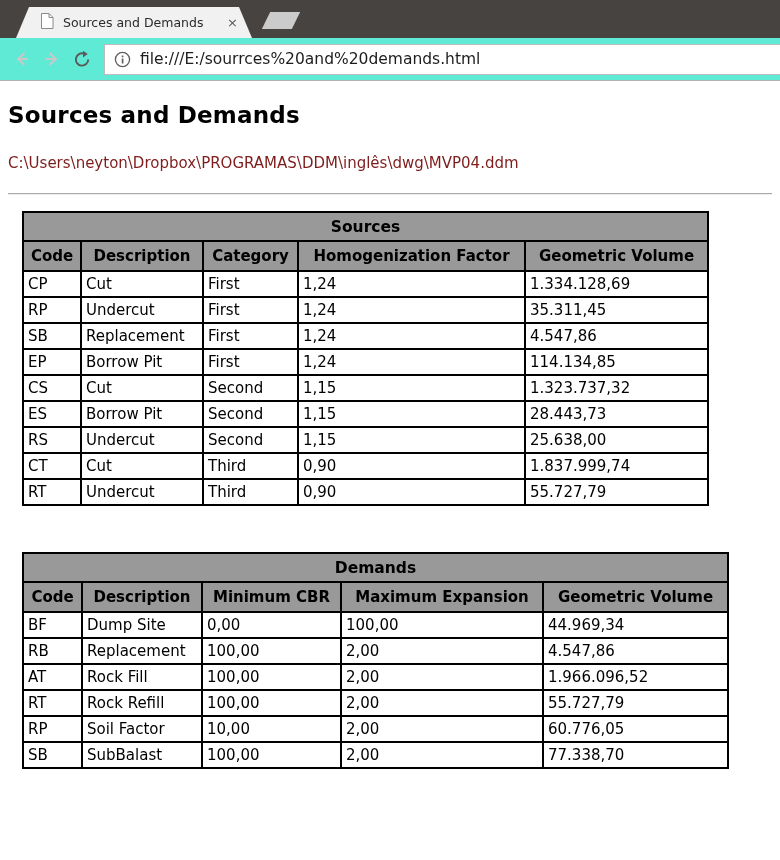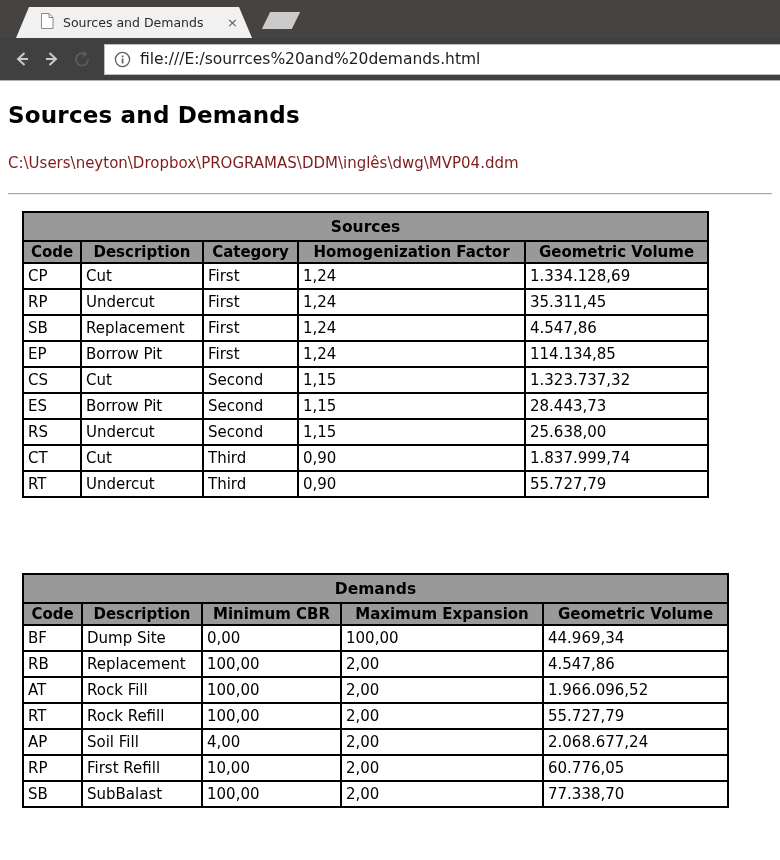--- a/index.html
+++ b/index.html
@@ -11,21 +11,21 @@
   .tab { position: absolute; left: 16px; top: 7px; width: 236px; height: 31px;
     background: #f1f1f1; display: flex; align-items: center;
     padding: 0 10px 0 24px; gap: 9px;
     clip-path: polygon(0 100%, 13px 0, calc(100% - 13px) 0, 100% 100%); }
   .tab-title { flex: 1; font-size: 12.5px; color: #2b2b2b; white-space: nowrap;
     overflow: hidden; }
   .tab-close { font-size: 13px; color: #5a5a5a; padding: 2px 4px; cursor: default; }
   .newtab { position: absolute; left: 266px; top: 12px; width: 30px; height: 17px;
     background: #cbcbcb; transform: skewX(-26deg); }
 
-  .toolbar { height: 43px; background: #404040; border-bottom: 1px solid #b2b2b2;
+  .toolbar { height: 43px; background: #5eead4; border-bottom: 1px solid #b2b2b2;
     display: flex; align-items: center; padding-left: 8px; }
   .nav-btn { width: 28px; height: 28px; display: flex; align-items: center;
     justify-content: center; margin-right: 2px; }
   .urlbox { flex: 1; height: 31px; margin-left: 6px; background: #fff;
     border: 1px solid #bdbdbd; border-right: none; display: flex;
     align-items: center; padding-left: 9px; gap: 9px; }
   .url-text { font-size: 15.5px; color: #1d1d1d; white-space: nowrap; }
 
   
   .content { padding: 8px; }
@@ -34,25 +34,25 @@
   .file-path { font-size: 15px; color: #7f1d1d; margin-top: 26px; }
   hr.rule { margin-top: 21px; border: none; height: 2px;
     border-top: 1px solid #a9a9a9; border-bottom: 1px solid #ededed; }
 
   .tables { margin-left: 14px; }
   table.data { border-collapse: collapse; table-layout: fixed; font-size: 15px;
     color: #000; }
   table.data th, table.data td { border: 2px solid #000; padding: 1px 4px;
     overflow: hidden; white-space: nowrap; }
   table.data th { background: #999999; font-weight: bold; text-align: center;
-    height: 22px; }
+    height: 30px; }
   table.data th.tbl-title { height: 29px; font-size: 15.5px; }
   table.data td { background: #fff; text-align: left; height: 26px; }
   #sources-table { margin-top: 16px; width: 685px; }
-  #demands-table { margin-top: 75px; width: 705px; }
+  #demands-table { margin-top: 46px; width: 705px; }
 
   .icon-svg { display: block; }
 </style>
 </head>
 <body>
 
 <div class="tabbar">
   <div class="tab">
     <span class="icon-svg">
       <svg width="14" height="16" viewBox="0 0 14 16">
@@ -231,29 +231,22 @@
             <td>1.966.096,52</td>
           </tr>
           <tr>
             <td>RT</td>
             <td>Rock Refill</td>
             <td>100,00</td>
             <td>2,00</td>
             <td>55.727,79</td>
           </tr>
           <tr>
-            <td>AP</td>
-            <td>Soil Fill</td>
-            <td>4,00</td>
-            <td>2,00</td>
-            <td>2.068.677,24</td>
-          </tr>
-          <tr>
             <td>RP</td>
-            <td>First Refill</td>
+            <td>Soil Factor</td>
             <td>10,00</td>
             <td>2,00</td>
             <td>60.776,05</td>
           </tr>
           <tr>
             <td>SB</td>
             <td>SubBalast</td>
             <td>100,00</td>
             <td>2,00</td>
             <td>77.338,70</td>

